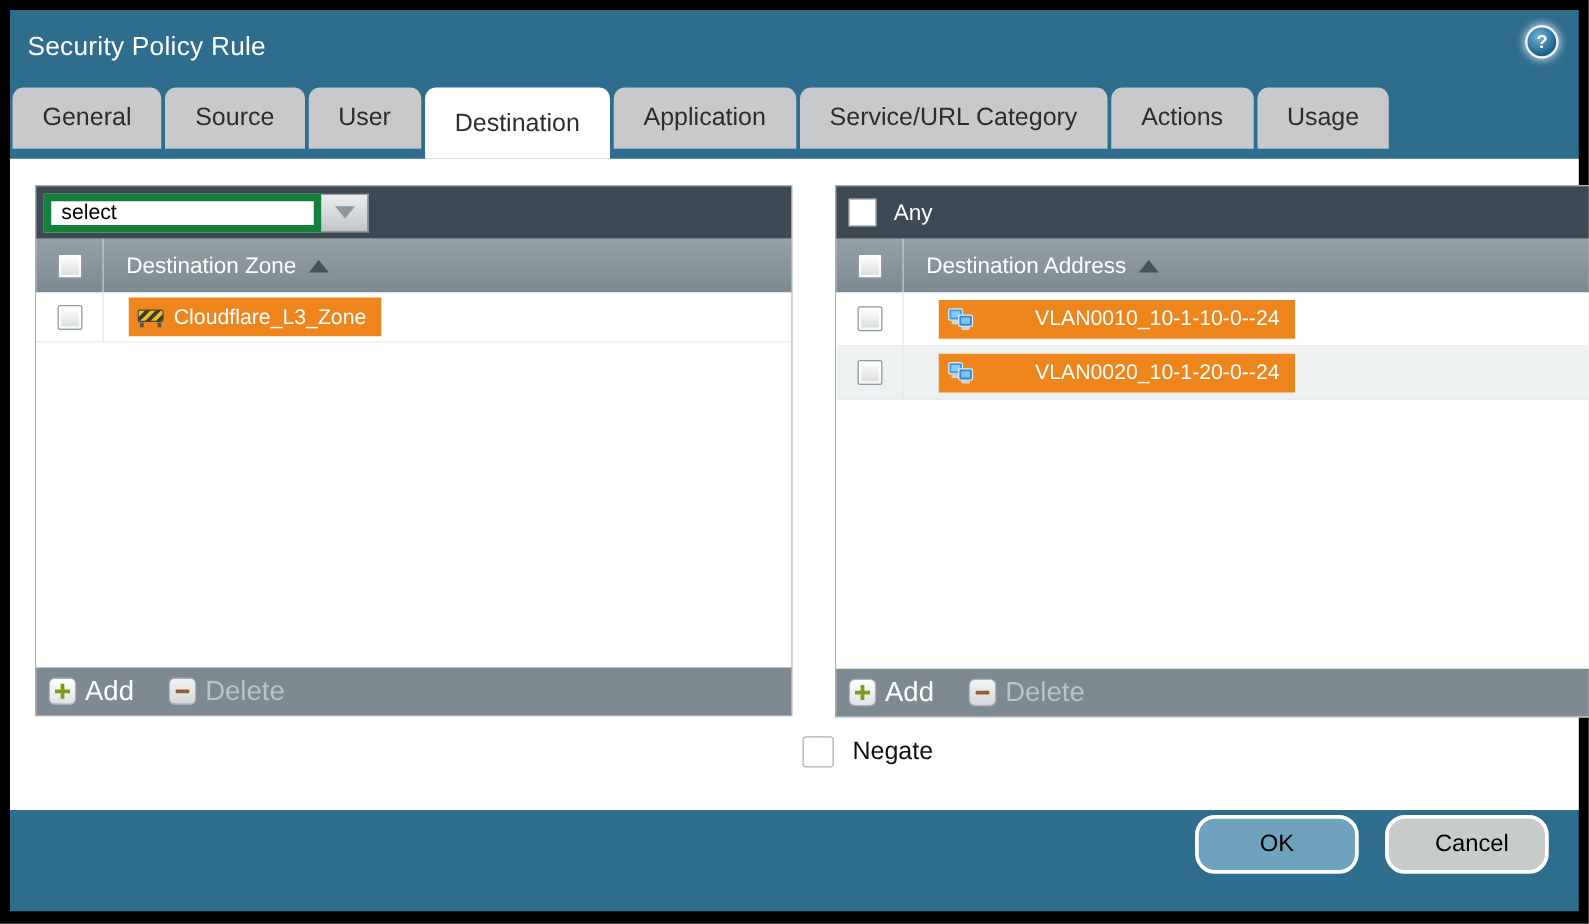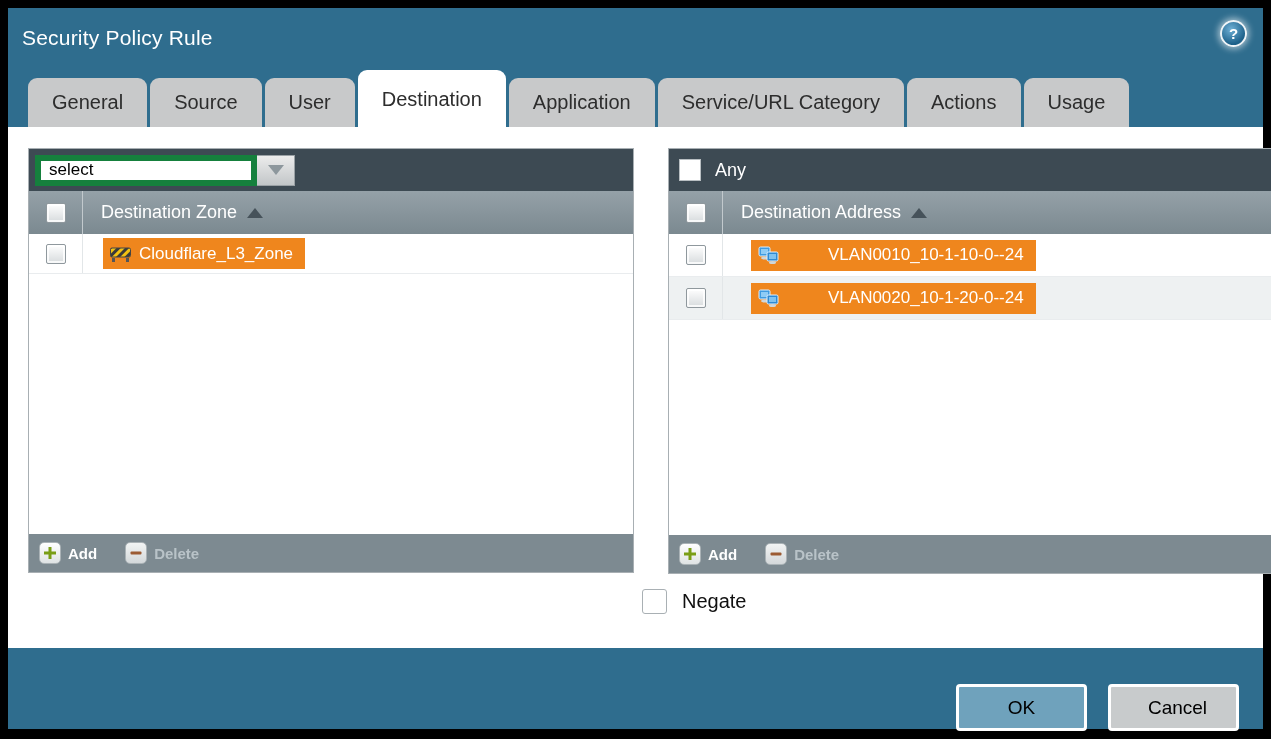--- a/index.html
+++ b/index.html
@@ -25,22 +25,22 @@
     width:27px; height:27px; border-radius:50%;
     background:radial-gradient(circle at 40% 32%, #6fb0d6, #1d618a 70%);
     border:2px solid rgba(255,255,255,.92);
     box-shadow:0 0 6px 2px rgba(255,255,255,.55);
     color:#fff; font-size:15px; font-weight:700;
     display:flex; align-items:center; justify-content:center;
     cursor:pointer;
   }
   
   .tab-row {
-    position:relative; height:57px; padding-left:20px;
-    display:flex; align-items:flex-end; z-index:2;
+    position:relative; height:57px; padding-left:2px;
+    display:flex; align-items:flex-start; z-index:2;
   }
   .tab {
     height:49px; margin-right:3px; padding:0 24px;
     background:#c8c9ca; color:#2d2d2d;
     border-radius:9px 9px 0 0;
     display:flex; align-items:center; justify-content:center;
     font-size:20px; cursor:pointer; white-space:nowrap;
   }
   .tab.active {
     background:#fff; height:57px; padding-top:2px;
@@ -124,21 +124,21 @@
     height:31px; padding:0 12px 0 7px; margin-left:20px;
     cursor:pointer; white-space:nowrap;
   }
   .panel.right .chip { margin-left:28px;gap:48px; }
 
   .panel-footer {
     height:38px; flex:0 0 auto; background:#7d8a91;
     display:flex; align-items:center; gap:28px; padding-left:10px;
   }
   .tool-btn { display:flex; align-items:center; gap:7px; cursor:pointer; }
-  .tool-btn .lbl { font-size:15px;font-weight:bold; }
+  .tool-btn .lbl { font-size:22px; }
   .add .lbl { color:#fff; }
   .delete .lbl { color:#b9c3c8; }
   .icon-sq {
     width:22px; height:22px; border-radius:5px;
     background:linear-gradient(#ffffff,#dfe3e4);
     border:1px solid #aab2b6;
     display:flex; align-items:center; justify-content:center;
   }
   .delete .icon-sq { background:linear-gradient(#f2f4f4,#d4d8da); }
 
@@ -151,22 +151,22 @@
     width:25px; height:25px; background:#fff;
     border:1px solid #a9b0b4; border-radius:3px; cursor:pointer;
   }
   .negate-label { font-size:20px; color:#101010; }
 
   
   .dialog-footer {
     position:relative; height:91px;
   }
   .btn {
-    position:absolute; top:36px; height:47px; width:131px;
-    border:3px solid #fff; border-radius:4px;
+    position:absolute; top:4px; height:47px; width:131px;
+    border:3px solid #fff; border-radius:16px;
     font-family:"Liberation Sans",sans-serif; font-size:19px; color:#000;
     display:flex; align-items:center; justify-content:center;
     cursor:pointer;
   }
   .btn.ok     { right:176px; background:#6fa2bc; }
   .btn.cancel { right:24px;  background:#c8cbcc;padding-left:8px; }
 </style>
 </head>
 <body>
 

